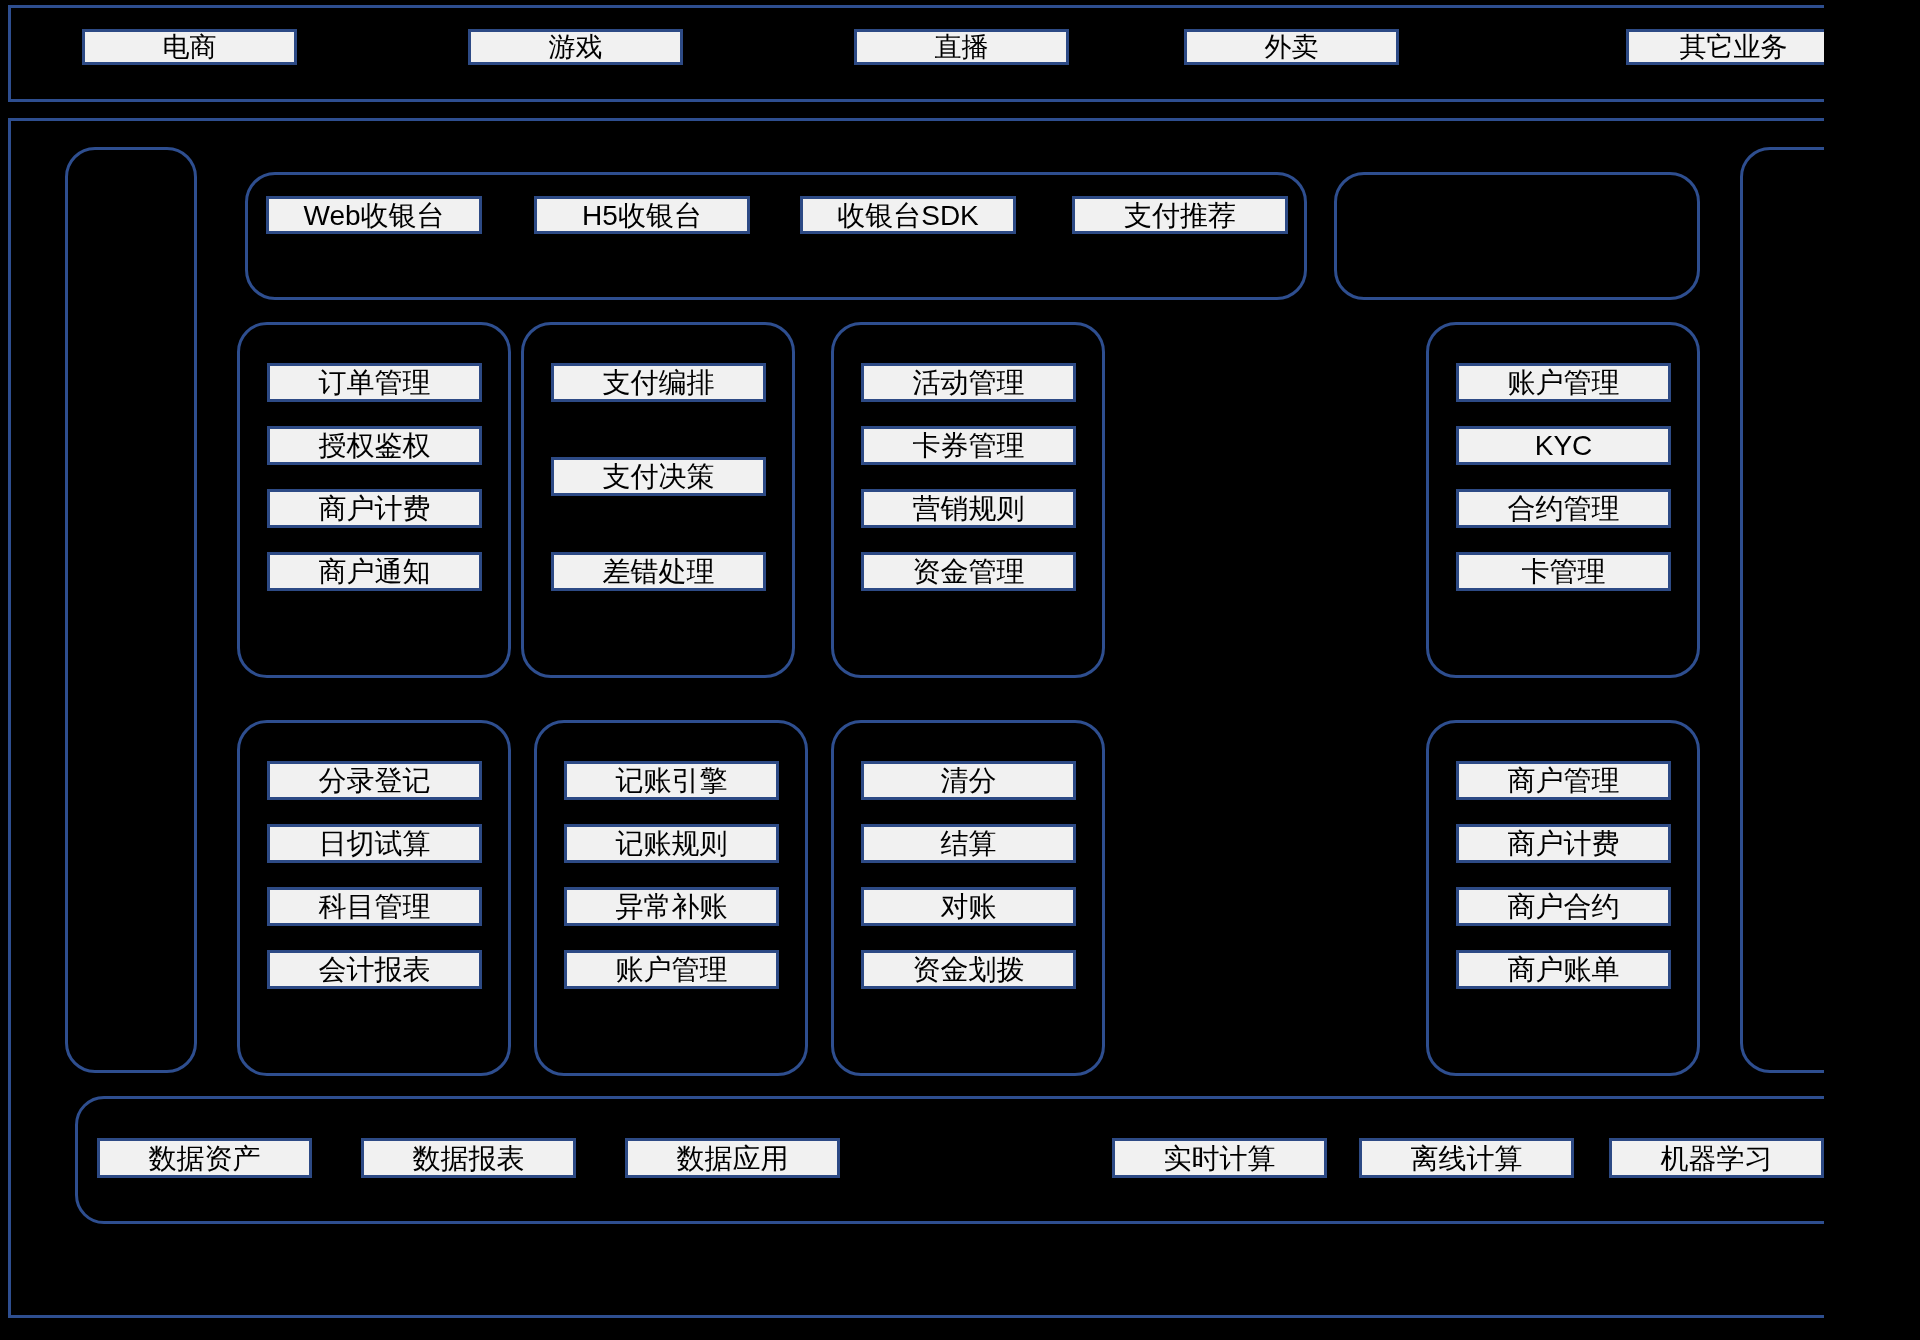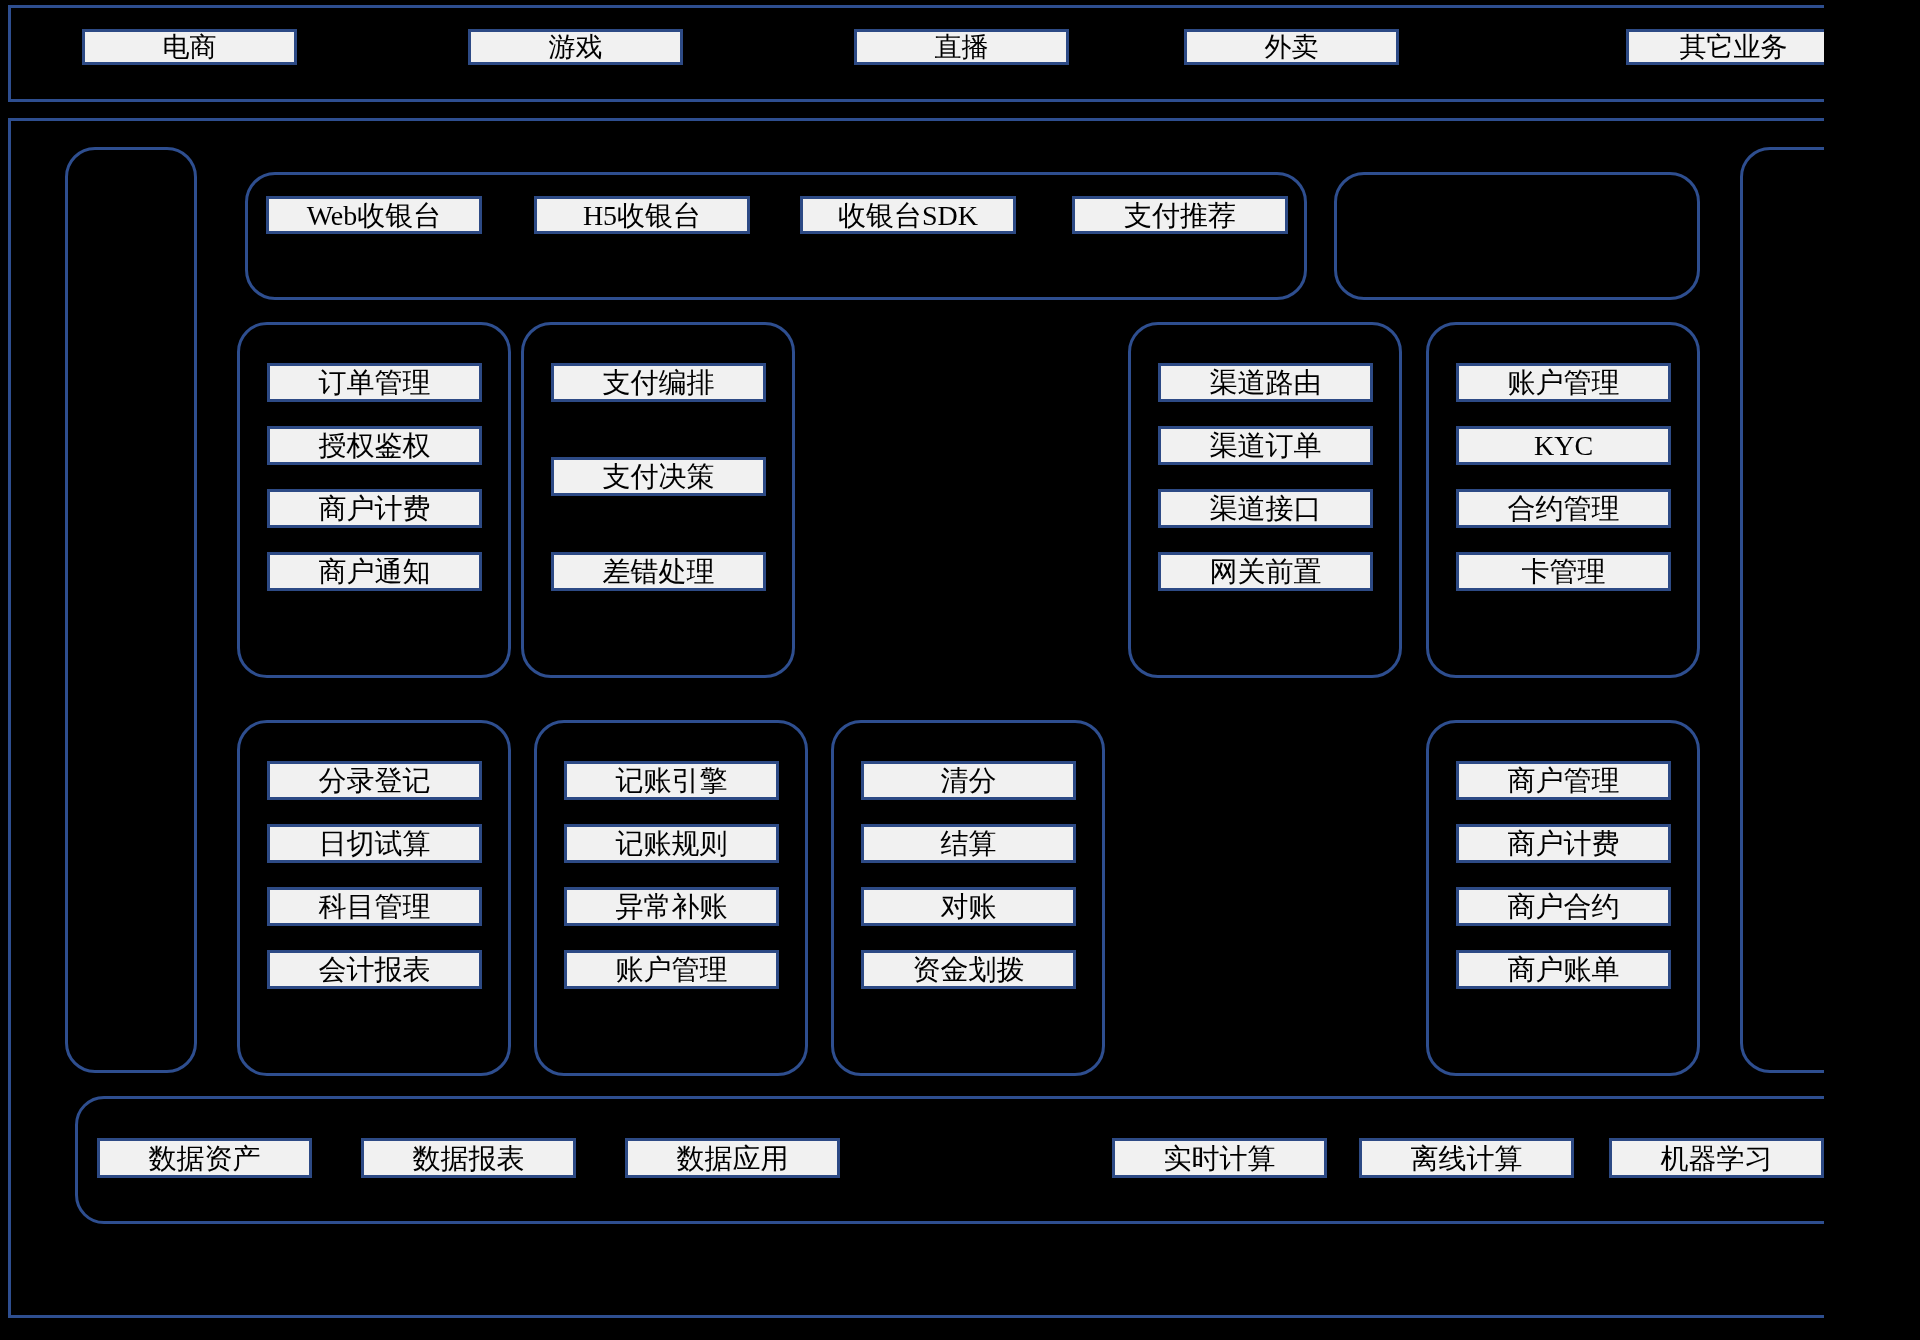--- a/index.html
+++ b/index.html
@@ -1,18 +1,18 @@
 <!DOCTYPE html>
 <html><head>
 <meta charset="utf-8">
 <style>
   html,body{margin:0;padding:0;background:#000;}
   .canvas{
     position:relative;width:1824px;height:1340px;background:#000;
-    font-family:Liberation Serif, serif;
+    font-family:Liberation Sans, sans-serif;
     overflow:hidden;
   }
   .layer{position:absolute;border:3px solid #2e4e8f;box-sizing:border-box;background:#000;}
   .biz{left:8px;top:5px;width:1903px;height:97px;}
   .main{left:8px;top:118px;width:1903px;height:1200px;}
   .panel{position:absolute;border:3px solid #2e4e8f;border-radius:30px;box-sizing:border-box;background:#000;}
   .left-bar{left:54px;top:26px;width:132px;height:926px;}
   .right-bar{left:1729px;top:26px;width:132px;height:926px;}
   .checkout{left:234px;top:51px;width:1062px;height:128px;}
   .empty-panel{left:1323px;top:51px;width:366px;height:128px;}
@@ -61,25 +61,25 @@
       <div class="wbox s1">订单管理</div>
       <div class="wbox s2">授权鉴权</div>
       <div class="wbox s3">商户计费</div>
       <div class="wbox s4">商户通知</div>
     </div>
     <div class="panel card" style="left:510px;top:201px">
       <div class="wbox s1">支付编排</div>
       <div class="wbox sm">支付决策</div>
       <div class="wbox s4">差错处理</div>
     </div>
-    <div class="panel card" style="left:1117px;top:201px">
-      <div class="wbox s1">渠道路由</div>
-      <div class="wbox s2">渠道订单</div>
-      <div class="wbox s3">渠道接口</div>
-      <div class="wbox s4">网关前置</div>
+    <div class="panel card" style="left:820px;top:201px">
+      <div class="wbox s1">活动管理</div>
+      <div class="wbox s2">卡券管理</div>
+      <div class="wbox s3">营销规则</div>
+      <div class="wbox s4">资金管理</div>
     </div>
     <div class="panel card" style="left:1415px;top:201px">
       <div class="wbox s1">账户管理</div>
       <div class="wbox s2">KYC</div>
       <div class="wbox s3">合约管理</div>
       <div class="wbox s4">卡管理</div>
     </div>
 
     <div class="panel card" style="left:226px;top:599px">
       <div class="wbox s1">分录登记</div>

